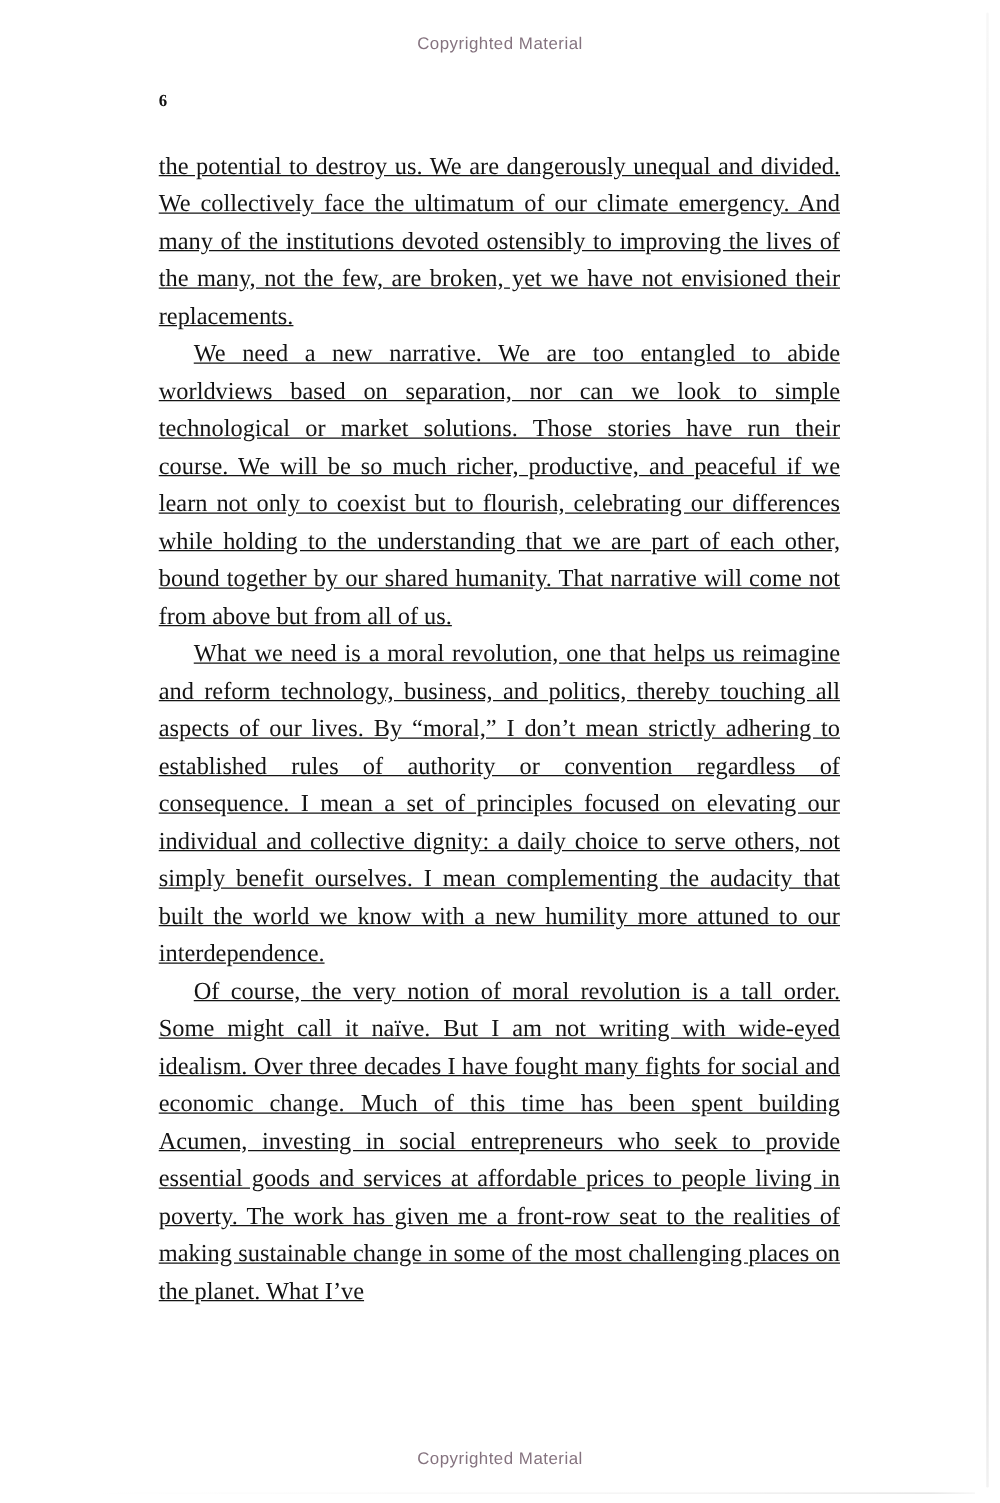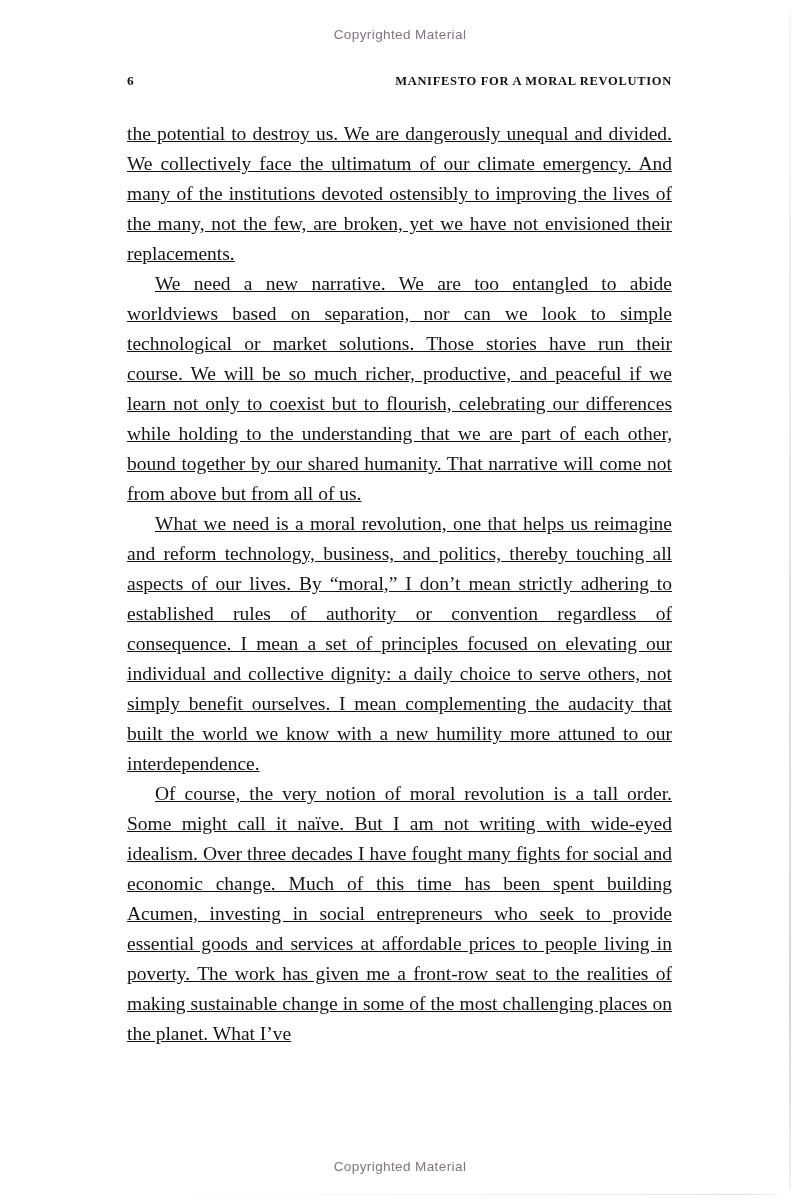--- a/index.html
+++ b/index.html
@@ -89,21 +89,20 @@
       rgba(0,0,0,0.04));
   }
 </style>
 </head>
 <body>
 
 <div class="watermark top">Copyrighted Material</div>
 
 <div class="running-header">
   <span class="page-number">6</span>
-  <span class="running-title">MANIFESTO FOR A MORAL REVOLUTION</span>
 </div>
 
 <div class="body-text">
     <p class="">the potential to destroy us. We are dangerously unequal and divided. We collectively face the ultimatum of our climate emergency. And many of the institutions devoted ostensibly to improving the lives of the many, not the few, are broken, yet we have not envisioned their replacements.</p>
     <p class="indent">We need a new narrative. We are too entangled to abide worldviews based on separation, nor can we look to simple technological or market solutions. Those stories have run their course. We will be so much richer, productive, and peaceful if we learn not only to coexist but to flourish, celebrating our differences while holding to the understanding that we are part of each other, bound together by our shared humanity. That narrative will come not from above but from all of us.</p>
     <p class="indent">What we need is a moral revolution, one that helps us reimagine and reform technology, business, and politics, thereby touching all aspects of our lives. By “moral,” I don’t mean strictly adhering to established rules of authority or convention regardless of consequence. I mean a set of principles focused on elevating our individual and collective dignity: a daily choice to serve others, not simply benefit ourselves. I mean complementing the audacity that built the world we know with a new humility more attuned to our interdependence.</p>
     <p class="indent">Of course, the very notion of moral revolution is a tall order. Some might call it naïve. But I am not writing with wide-eyed idealism. Over three decades I have fought many fights for social and economic change. Much of this time has been spent building Acumen, investing in social entrepreneurs who seek to provide essential goods and services at affordable prices to people living in poverty. The work has given me a front-row seat to the realities of making sustainable change in some of the most challenging places on the planet. What I’ve</p>
   </div>
 
 <div class="watermark bottom">Copyrighted Material</div>

